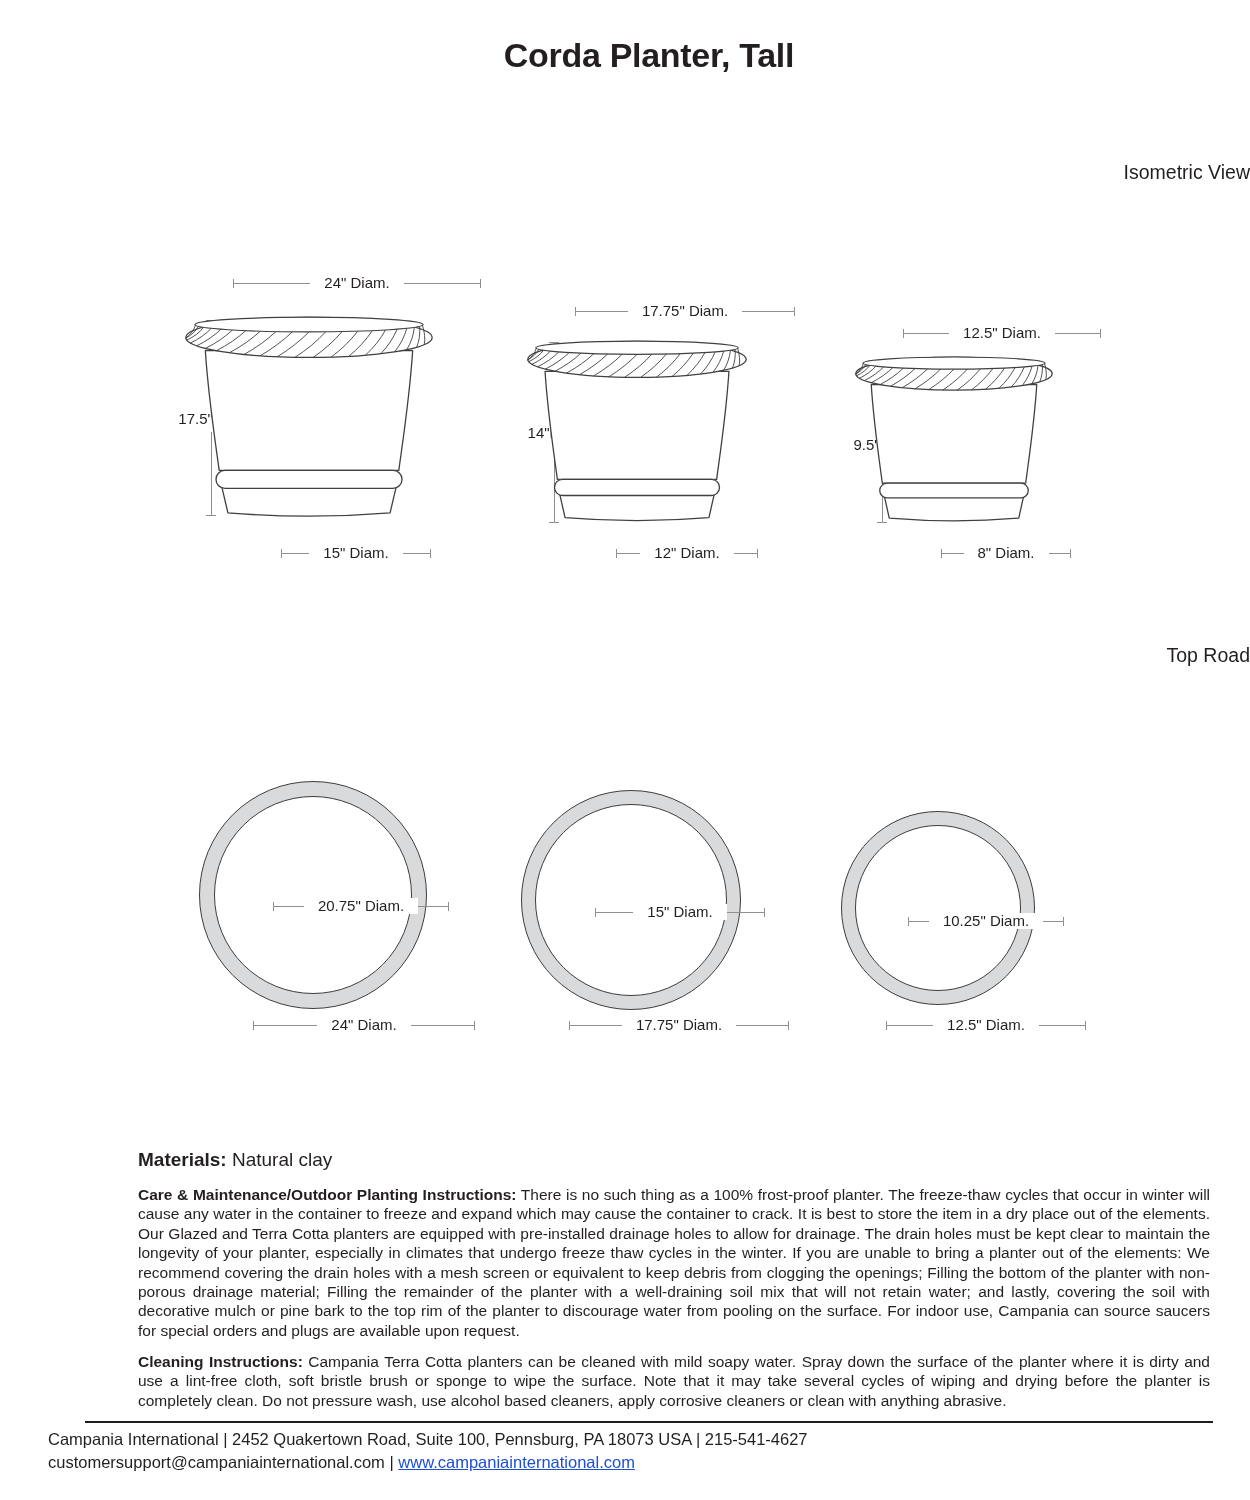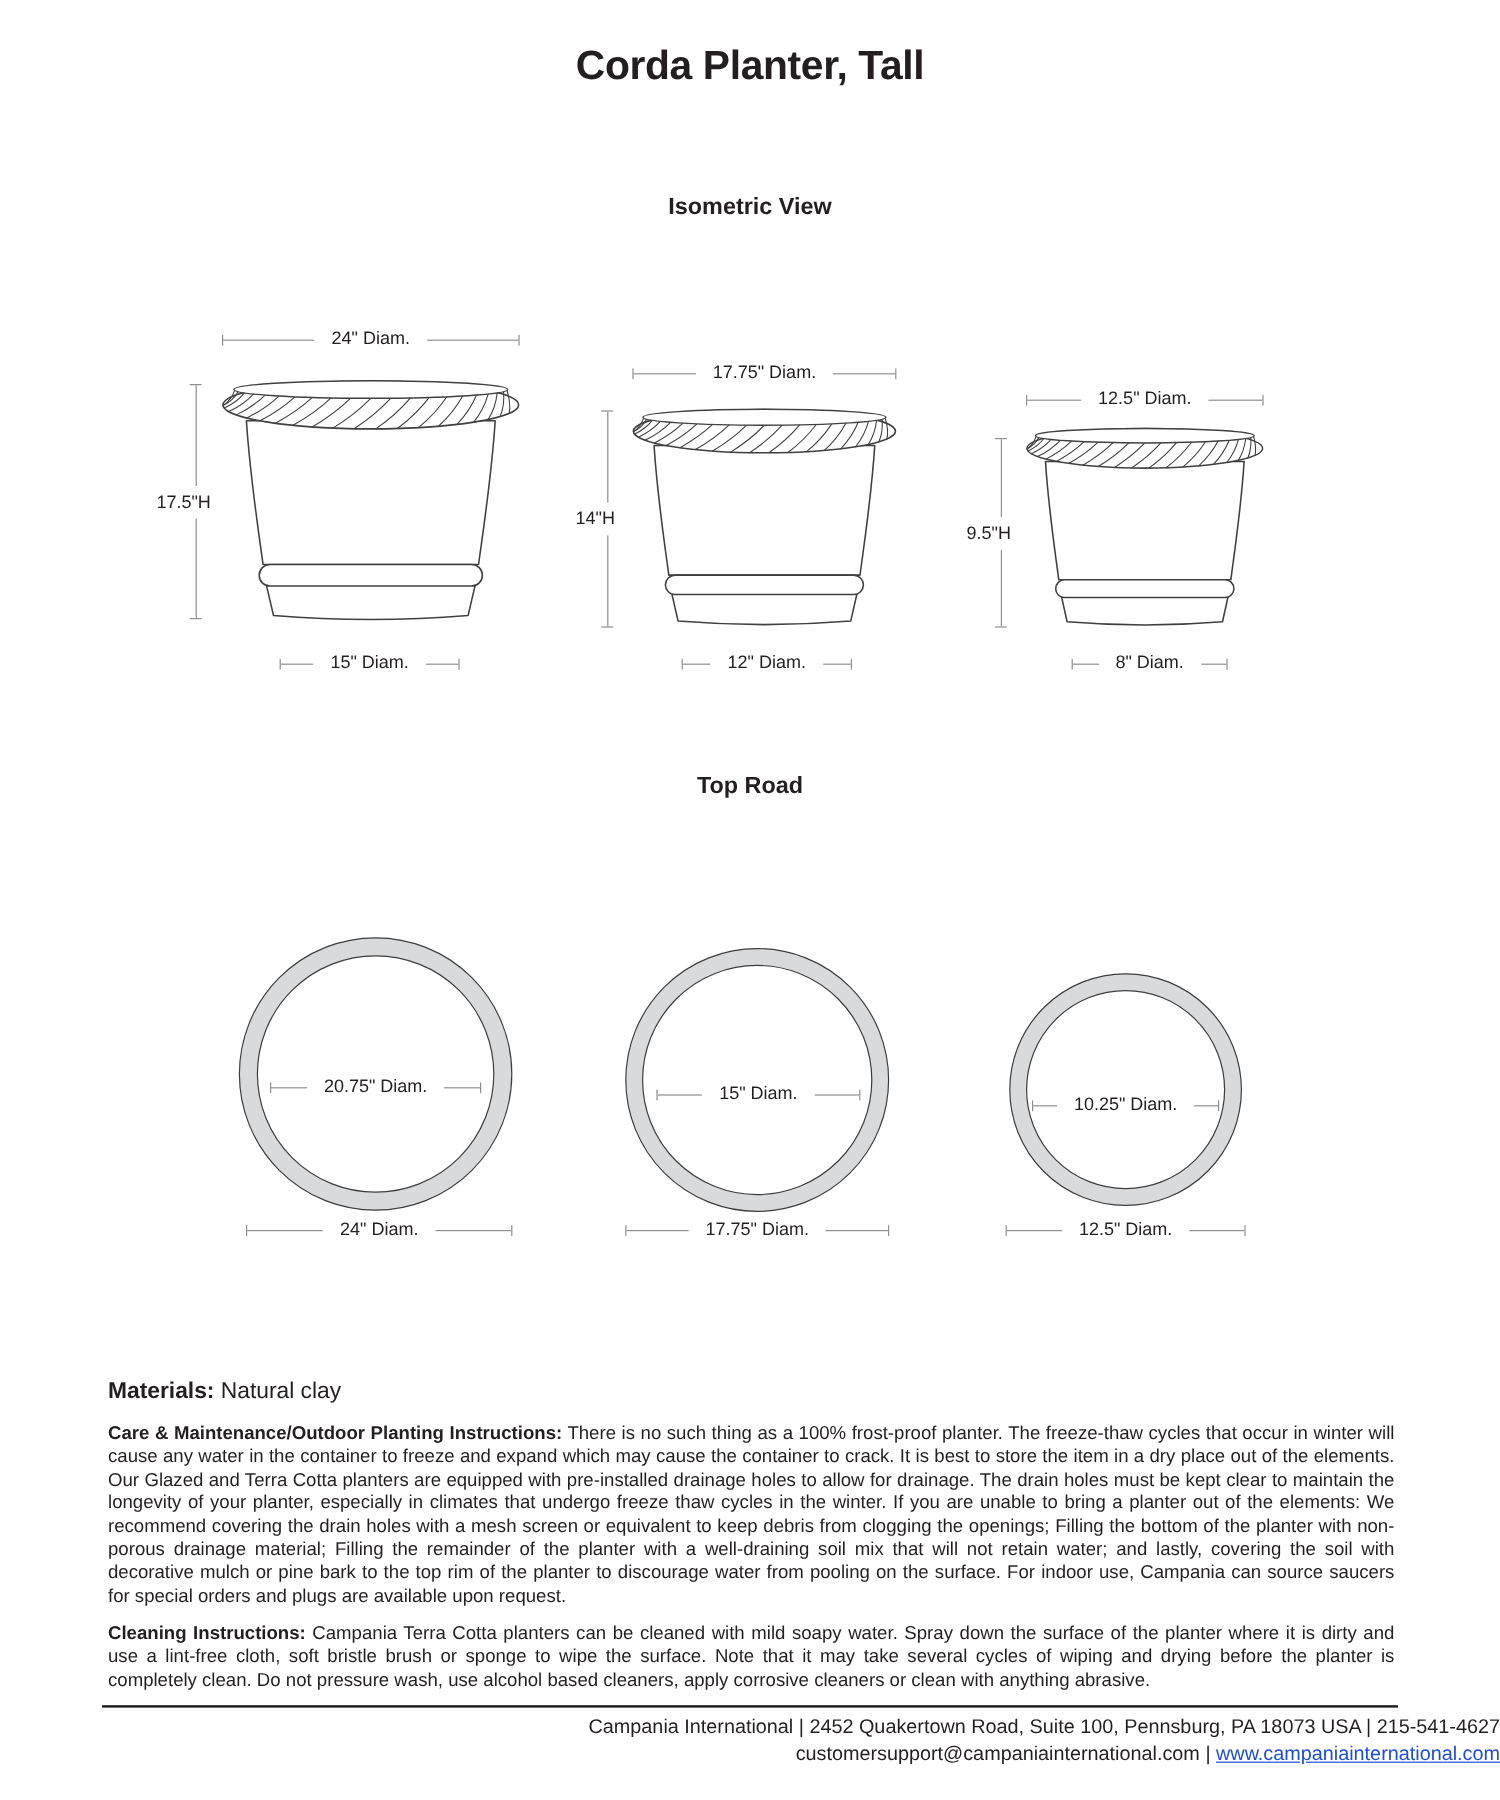--- a/index.html
+++ b/index.html
@@ -1,42 +1,42 @@
 <!DOCTYPE html>
 <html><head>
 <meta charset="utf-8">
 <style>
   html,body{margin:0;padding:0;}
   body{
     width:1250px;height:1500px;position:relative;background:#ffffff;
     font-family:"Liberation Sans", sans-serif;color:#231f20;overflow:hidden;
   }
-  .abs{position:absolute;}
+  .abs{position:absolute;padding-left:48px;}
   
   .page-title{left:0;right:0;top:36px;text-align:center;font-size:34px;font-weight:bold;letter-spacing:-.3px;}
-  .section-heading{left:0;right:0;text-align:center;font-size:19.5px;font-weight:bold;}
+  .section-heading{left:0;right:0;text-align:right;font-size:19.5px;font-weight:normal;}
   
   .dim-x{display:flex;align-items:center;height:16px;}
   .dim-x .tick{width:1px;height:9px;background:#8f8f8f;}
   .dim-x .dline{flex:1;height:1px;background:#8f8f8f;}
   .dim-x .dlabel{padding:0 14px;font-size:15px;line-height:16px;white-space:nowrap;color:#231f20;background:#fff;}
   
   .dim-y{display:flex;flex-direction:column;align-items:center;width:60px;}
   .dim-y .tick{height:1px;width:10px;background:#8f8f8f;}
   .dim-y .vline{flex:1;width:1px;background:#8f8f8f;}
   .dim-y .dlabel{padding:5px 2px;font-size:15px;white-space:nowrap;background:#fff;transform:translateX(-10px);}
   
   .ring{border-radius:50%;background:#d9dadb;border:1.6px solid #3d3d3d;box-sizing:border-box;}
   .ring-inner{position:absolute;border-radius:50%;background:#ffffff;border:1.3px solid #3d3d3d;}
   
   .para{width:1072px;font-size:15.5px;line-height:19.4px;text-align:justify;}
   .para b{font-weight:bold;margin-top:48px;}
   .materials-line{font-size:19px;}
   .rule{height:2px;background:#1d1d1f;}
-  .footer{left:0;right:0;text-align:right;font-size:16.5px;line-height:22px;}
+  .footer{left:0;right:0;text-align:left;font-size:16.5px;line-height:22px;}
   .footer a{color:#1d4ed8;text-decoration:underline;cursor:pointer;}
   svg.planter{position:absolute;overflow:visible;}
 </style>
 </head>
 <body>
 
 <div class="abs page-title">Corda Planter, Tall</div>
 
 <div class="abs section-heading" style="top:161px">Isometric View</div>
 

